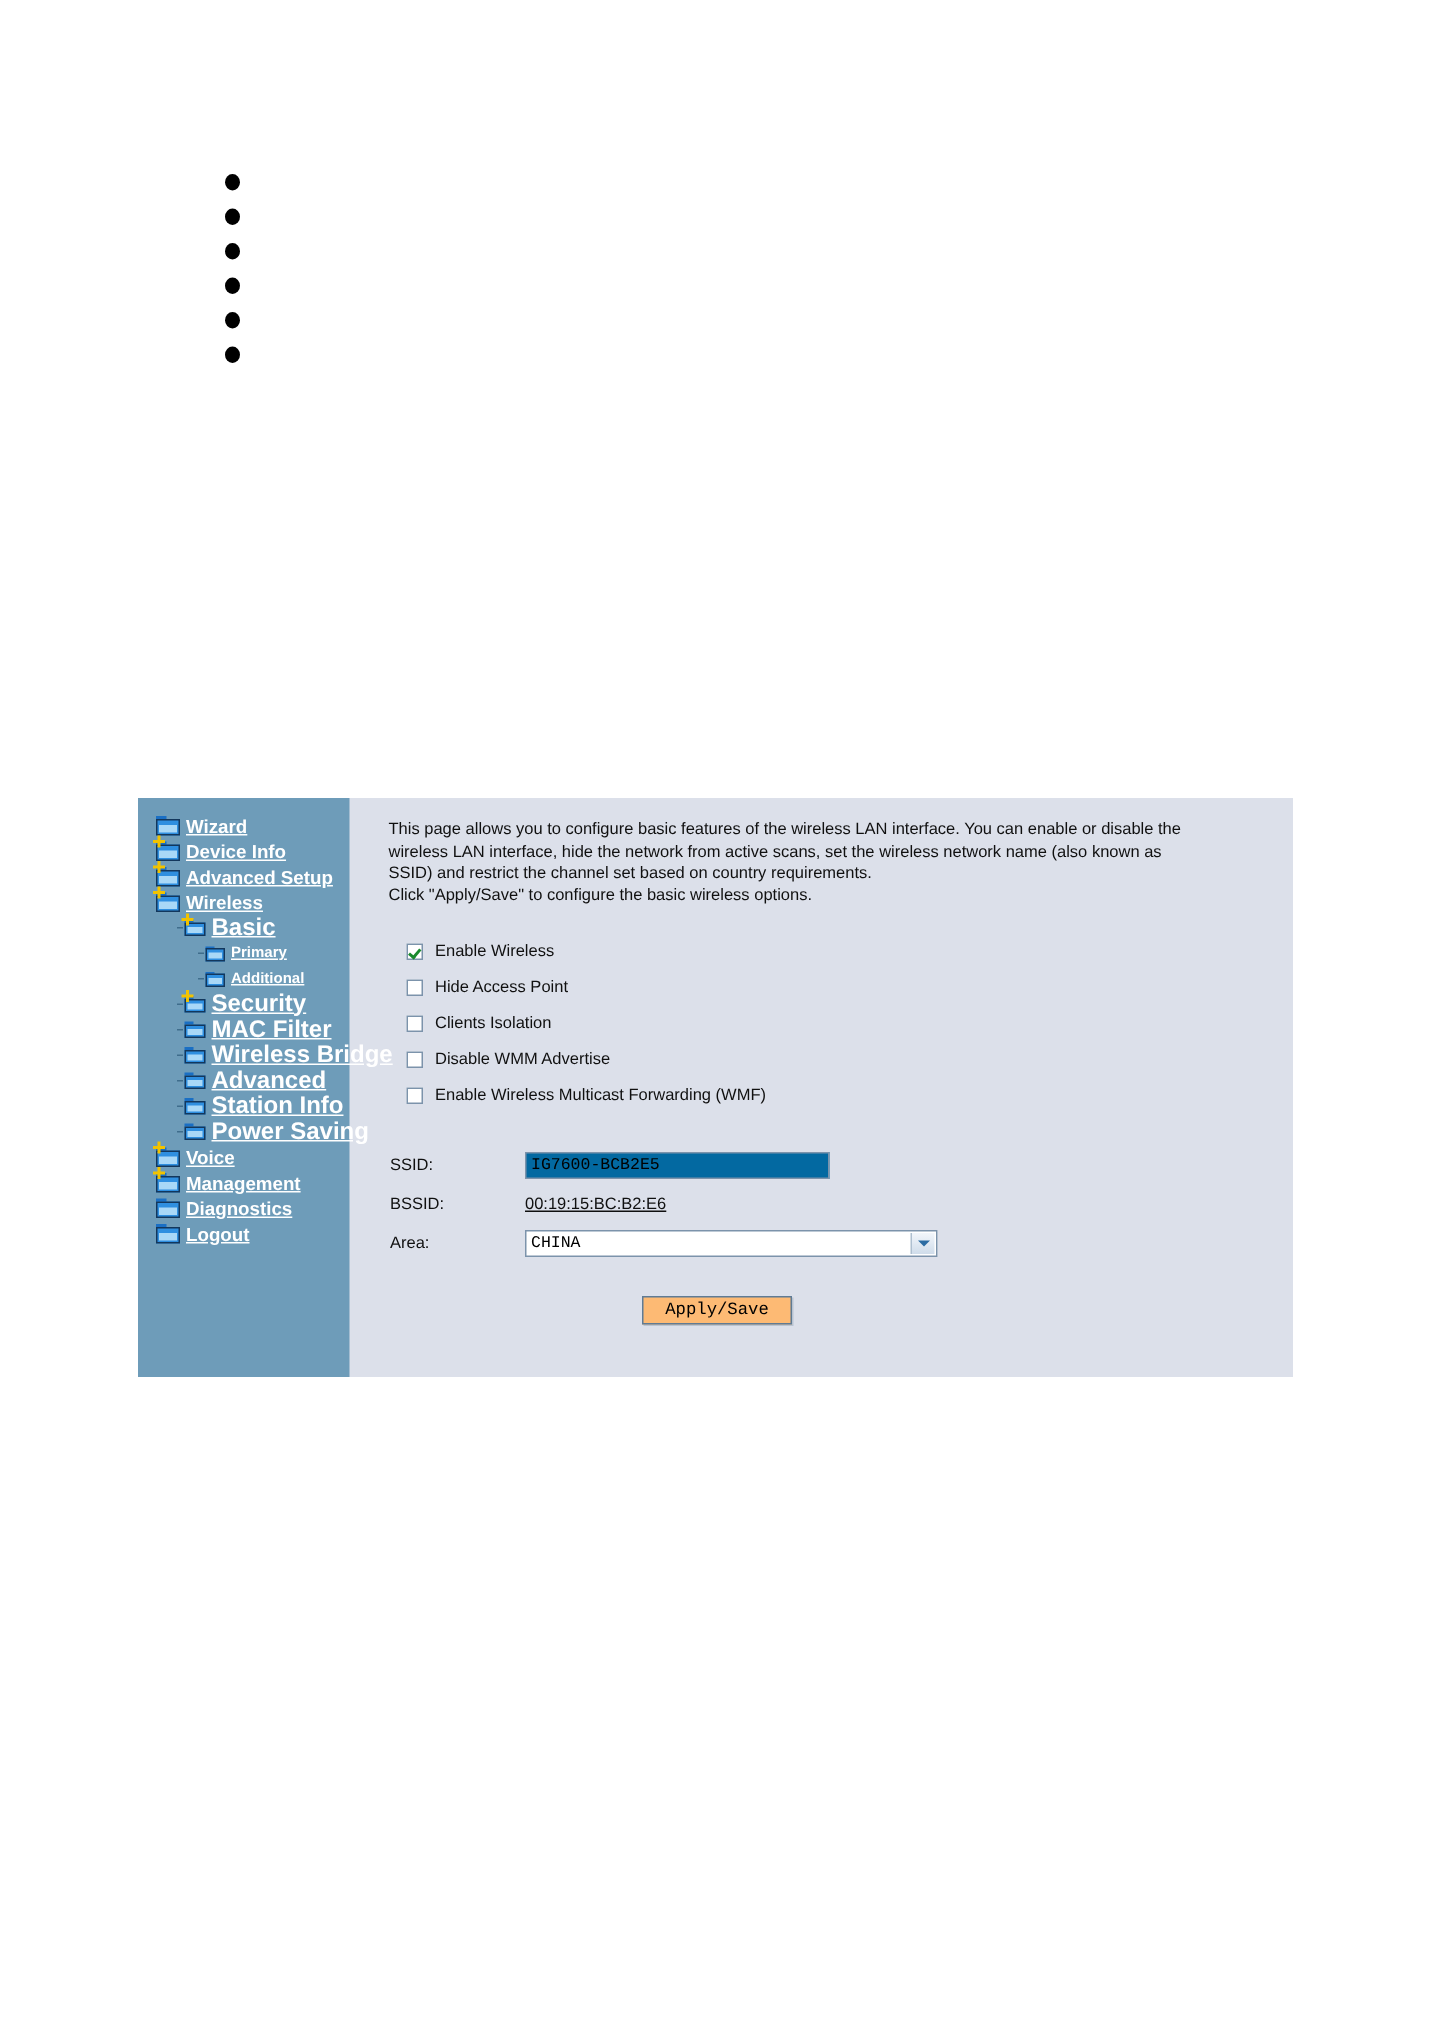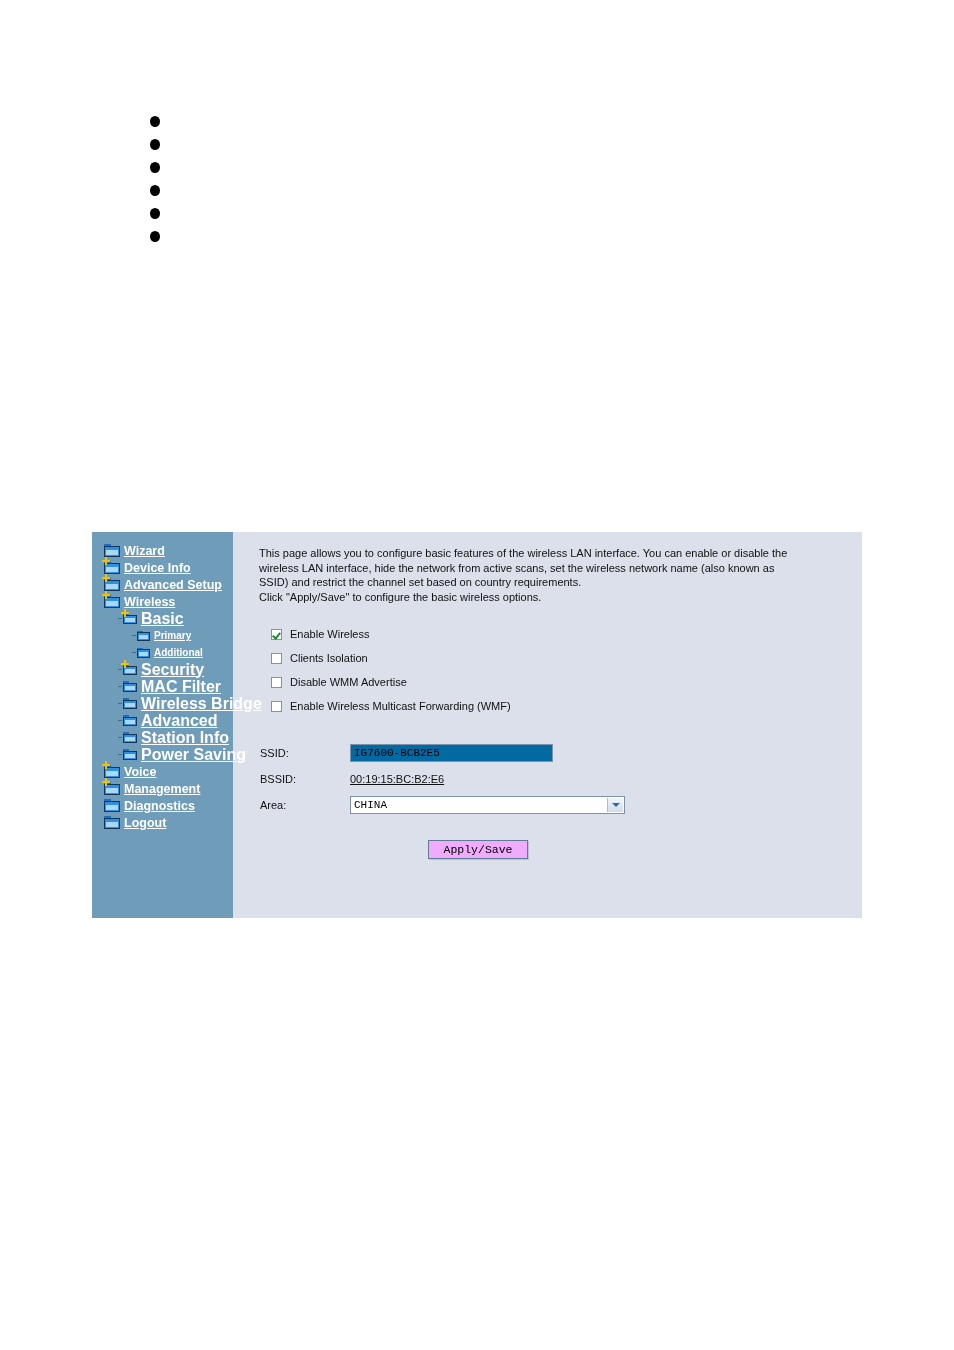--- a/index.html
+++ b/index.html
@@ -270,21 +270,21 @@
   #apply-row {
     margin-top: 22px;
     display: flex;
     justify-content: center;
     padding-right: 165px;
   }
   #apply-save-button {
     font-family: "Liberation Mono", monospace;
     font-size: 11.5px;
     color: #000000;
-    background: #f0abfc;
+    background: #fdba74;
     border: 1px solid #5f7b95;
     box-shadow: 1px 1px 0 #b9c4d2;
     padding: 2px 14px;
     cursor: pointer;
   }
 </style>
 </head>
 <body>
 
 <ul id="bullet-list">
@@ -498,20 +498,24 @@
       <span class="dline">Click "Apply/Save" to configure the basic wireless options.</span>
     </div>
 
     <div id="checkbox-group">
 
       <div class="cb-row">
         <span class="cb-box checked"></span>
         <span class="cb-label">Enable Wireless</span>
       </div>
 
+      <div class="cb-row">
+        <span class="cb-box"></span>
+        <span class="cb-label">Hide Access Point</span>
+      </div>
 
       <div class="cb-row">
         <span class="cb-box"></span>
         <span class="cb-label">Clients Isolation</span>
       </div>
 
       <div class="cb-row">
         <span class="cb-box"></span>
         <span class="cb-label">Disable WMM Advertise</span>
       </div>

